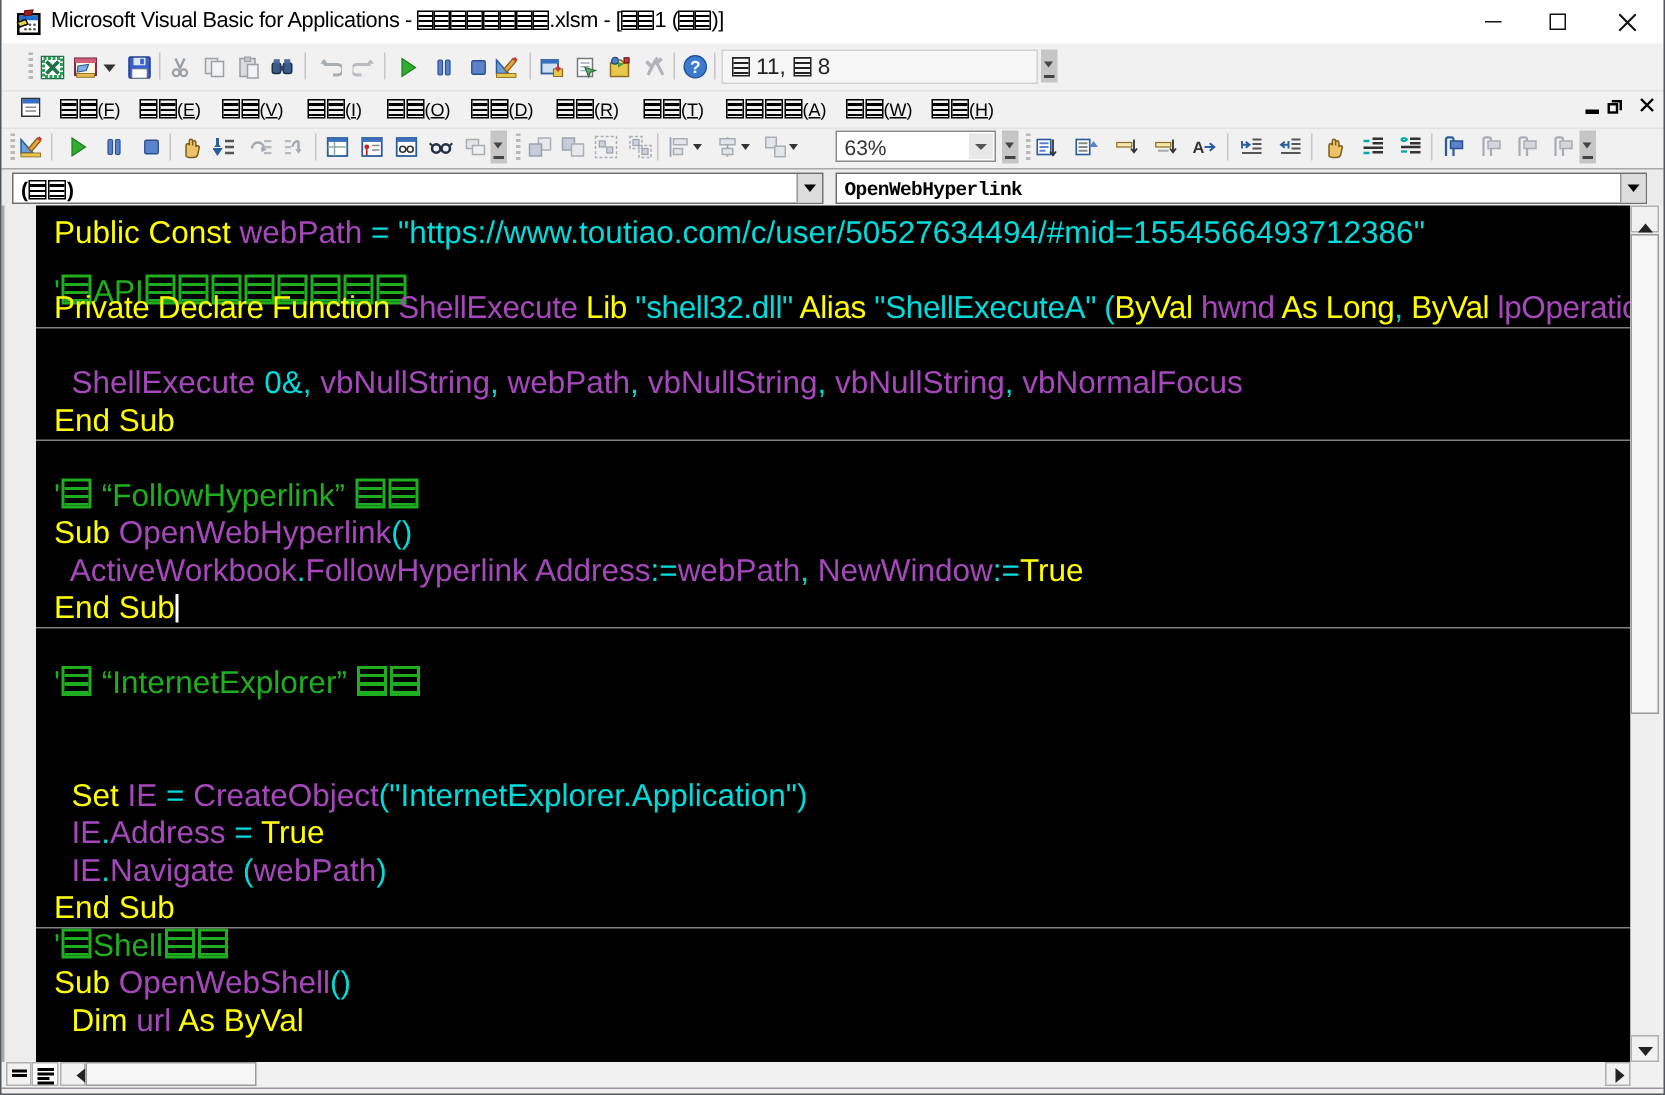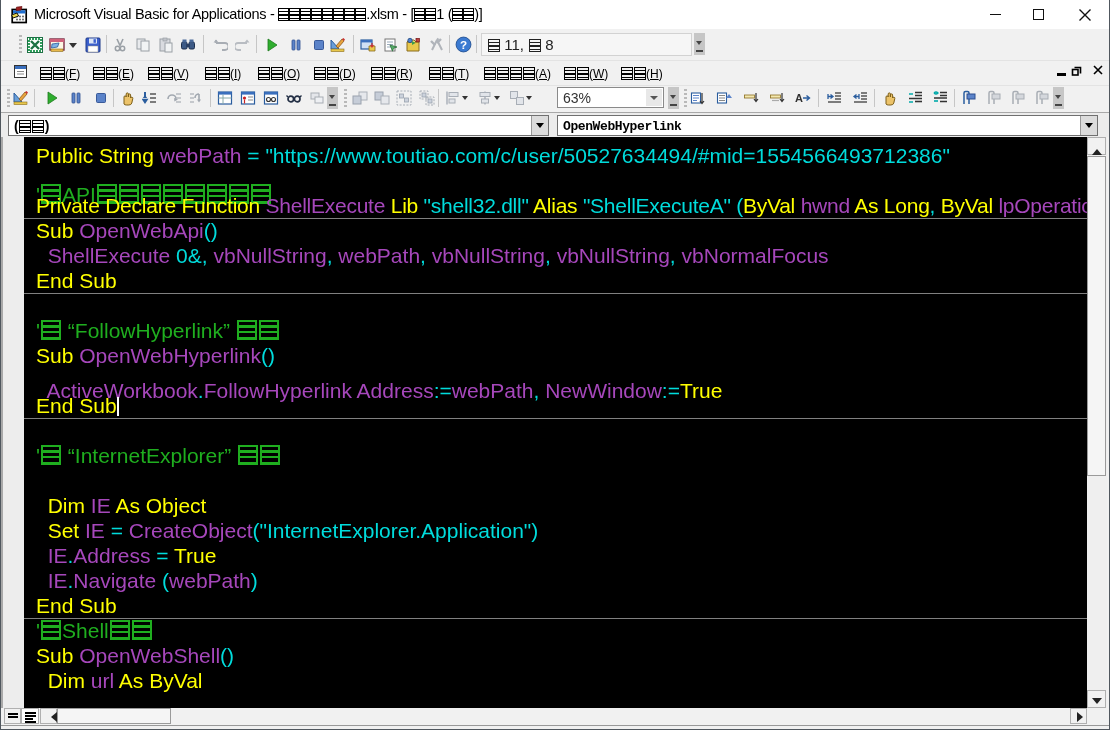--- a/index.html
+++ b/index.html
@@ -380,32 +380,30 @@
       <span class="ctext">(<b class="cj15"></b><b class="cj15"></b>)</span>
       <span class="arr"></span>
     </div>
   <div class="combo" style="left:556px;width:541px">
       <span class="ctext" style="font-family:'Liberation Mono',monospace;font-size:13px;top:3px;letter-spacing:-0.4px">OpenWebHyperlink</span>
       <span class="arr"></span>
     </div>
 </div>
 <div id="margin"></div>
 <div id="code">
-<div class="cl" style="top:6px"><span class="k">Public String </span><span class="i">webPath</span><span class="n"> = "https://www.toutiao.com/c/user/50527634494/#mid=1554566493712386"</span></div>
+<div class="cl" style="top:6px"><span class="k">Public Const </span><span class="i">webPath</span><span class="n"> = "https://www.toutiao.com/c/user/50527634494/#mid=1554566493712386"</span></div>
 <div class="cl" style="top:45px"><span class="c">'<b class="cjc"></b>API<b class="cjc"></b><b class="cjc"></b><b class="cjc"></b><b class="cjc"></b><b class="cjc"></b><b class="cjc"></b><b class="cjc"></b><b class="cjc"></b></span></div>
 <div class="cl" style="top:56px"><span style="letter-spacing:-0.25px"><span class="k">Private Declare Function </span><span class="i">ShellExecute </span><span class="k">Lib </span><span class="n">"shell32.dll" </span><span class="k">Alias </span><span class="n">"ShellExecuteA" (</span><span class="k">ByVal </span><span class="i">hwnd </span><span class="k">As Long</span><span class="n">, </span><span class="k">ByVal </span><span class="i">lpOperation </span></span></div>
-<div class="cl" style="top:81px"><span class="k">Sub </span><span class="i">OpenWebApi</span><span class="n">()</span></div>
 <div class="cl" style="top:106px"><span class="n">  </span><span class="i">ShellExecute </span><span class="n">0&amp;, </span><span class="i">vbNullString</span><span class="n">, </span><span class="i">webPath</span><span class="n">, </span><span class="i">vbNullString</span><span class="n">, </span><span class="i">vbNullString</span><span class="n">, </span><span class="i">vbNormalFocus</span></div>
 <div class="cl" style="top:131px"><span class="k">End Sub</span></div>
 <div class="cl" style="top:181px"><span class="c">'<b class="cjc"></b> “FollowHyperlink” <b class="cjc"></b><b class="cjc"></b></span></div>
 <div class="cl" style="top:206px"><span class="k">Sub </span><span class="i">OpenWebHyperlink</span><span class="n">()</span></div>
-<div class="cl" style="top:241px"><span class="n">  </span><span class="i">ActiveWorkbook</span><span class="n">.</span><span class="i">FollowHyperlink </span><span class="i">Address</span><span class="n">:=</span><span class="i">webPath</span><span class="n">, </span><span class="i">NewWindow</span><span class="n">:=</span><span class="k">True</span></div>
+<div class="cl" style="top:231px"><span class="n">  </span><span class="i">ActiveWorkbook</span><span class="n">.</span><span class="i">FollowHyperlink </span><span class="i">Address</span><span class="n">:=</span><span class="i">webPath</span><span class="n">, </span><span class="i">NewWindow</span><span class="n">:=</span><span class="k">True</span></div>
 <div class="cl" style="top:256px"><span class="k">End Sub</span><span class="caret"></span></div>
 <div class="cl" style="top:306px"><span class="c">'<b class="cjc"></b> “InternetExplorer” <b class="cjc"></b><b class="cjc"></b></span></div>
-<div class="cl" style="top:356px"><span class="n">  </span><span class="k">Dim </span><span class="i">IE </span><span class="k">As Object</span></div>
 <div class="cl" style="top:381px"><span class="n">  </span><span class="k">Set </span><span class="i">IE </span><span class="n">= </span><span class="i">CreateObject</span><span class="n">(</span><span class="n">"InternetExplorer.Application"</span><span class="n">)</span></div>
 <div class="cl" style="top:406px"><span class="n">  </span><span class="i">IE</span><span class="n">.</span><span class="i">Address </span><span class="n">= </span><span class="k">True</span></div>
 <div class="cl" style="top:431px"><span class="n">  </span><span class="i">IE</span><span class="n">.</span><span class="i">Navigate </span><span class="n">(</span><span class="i">webPath</span><span class="n">)</span></div>
 <div class="cl" style="top:456px"><span class="k">End Sub</span></div>
 <div class="cl" style="top:481px"><span class="c">'<b class="cjc"></b>Shell<b class="cjc"></b><b class="cjc"></b></span></div>
 <div class="cl" style="top:506px"><span class="k">Sub </span><span class="i">OpenWebShell</span><span class="n">()</span></div>
 <div class="cl" style="top:531px"><span class="n">  </span><span class="k">Dim </span><span class="i">url </span><span class="k">As ByVal</span></div>
 <div class="psep" style="top:81px"></div>
 <div class="psep" style="top:156px"></div>
 <div class="psep" style="top:281px"></div>

